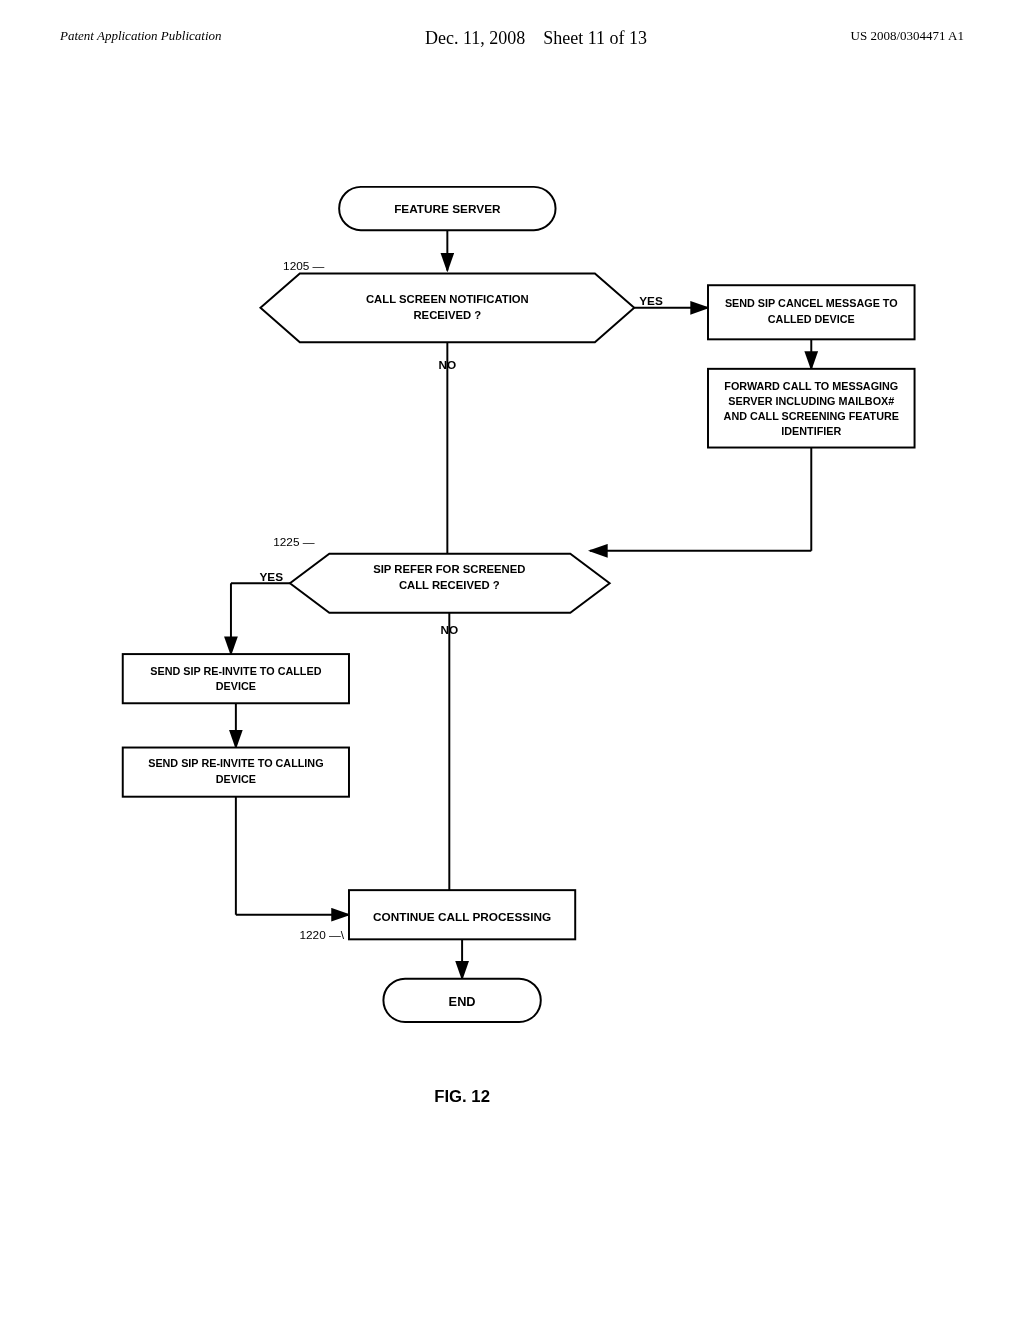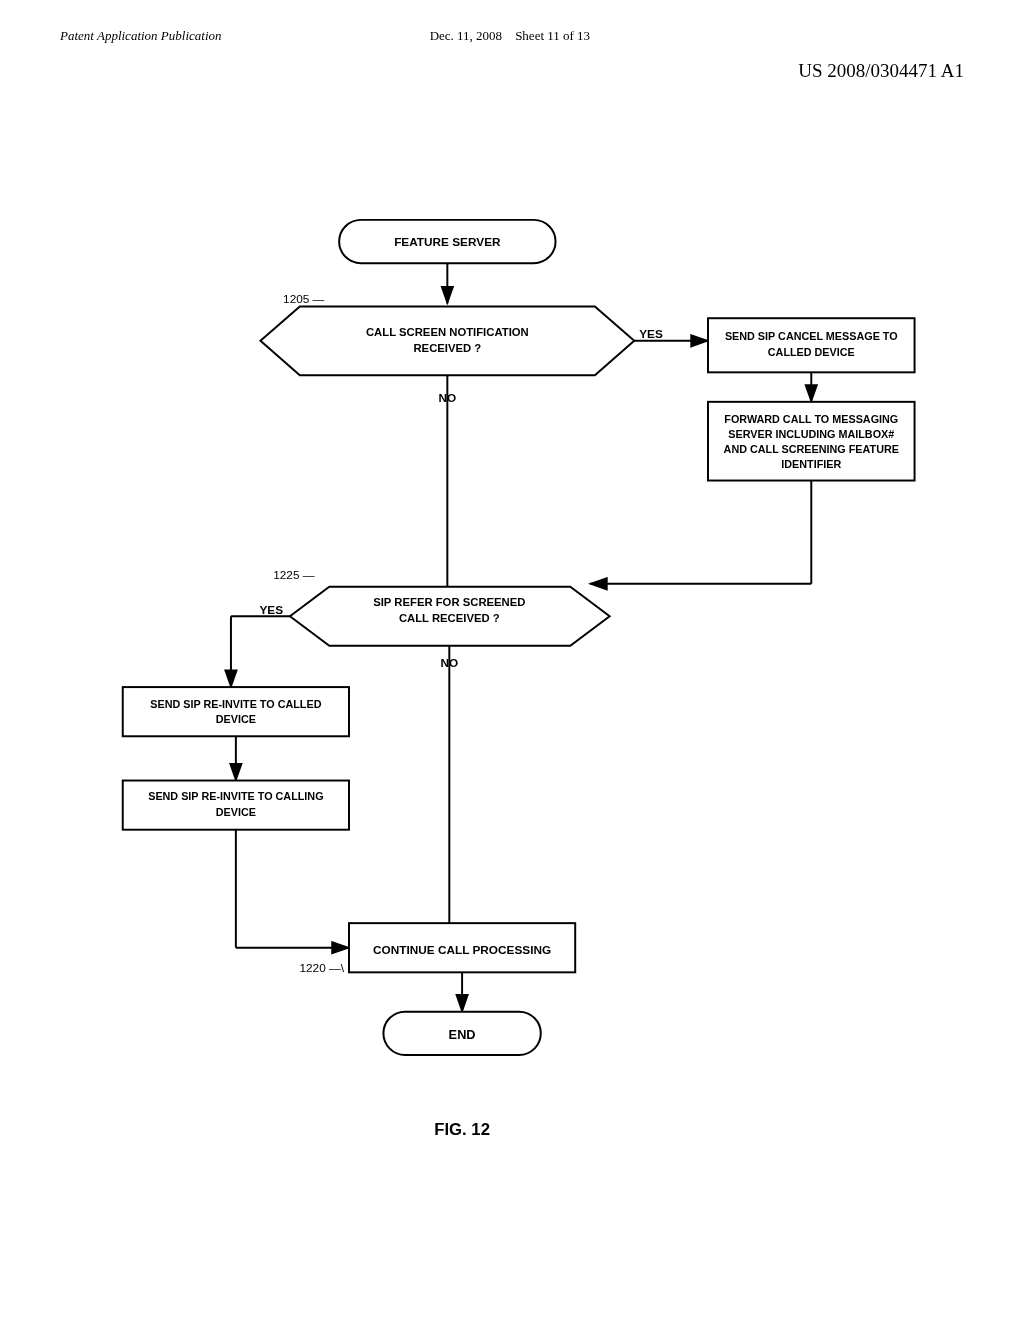--- a/index.html
+++ b/index.html
@@ -19,26 +19,25 @@
       font-size: 13px;
       text-align: center;
     }
 
     .header-left {
       font-style: italic;
       font-size: 13px;
     }
 
     .header-right {
-      font-size: 19px;
-      margin-top: 32px;
+      font-size: 13px;
     }
 
     .header-center {
-      font-size: 13px;
+      font-size: 18px;
     }
 
     .diagram-area {
       position: relative;
       width: 100%;
       height: 1200px;
       margin-top: 10px;
       margin-left: 16px;
     }
 

